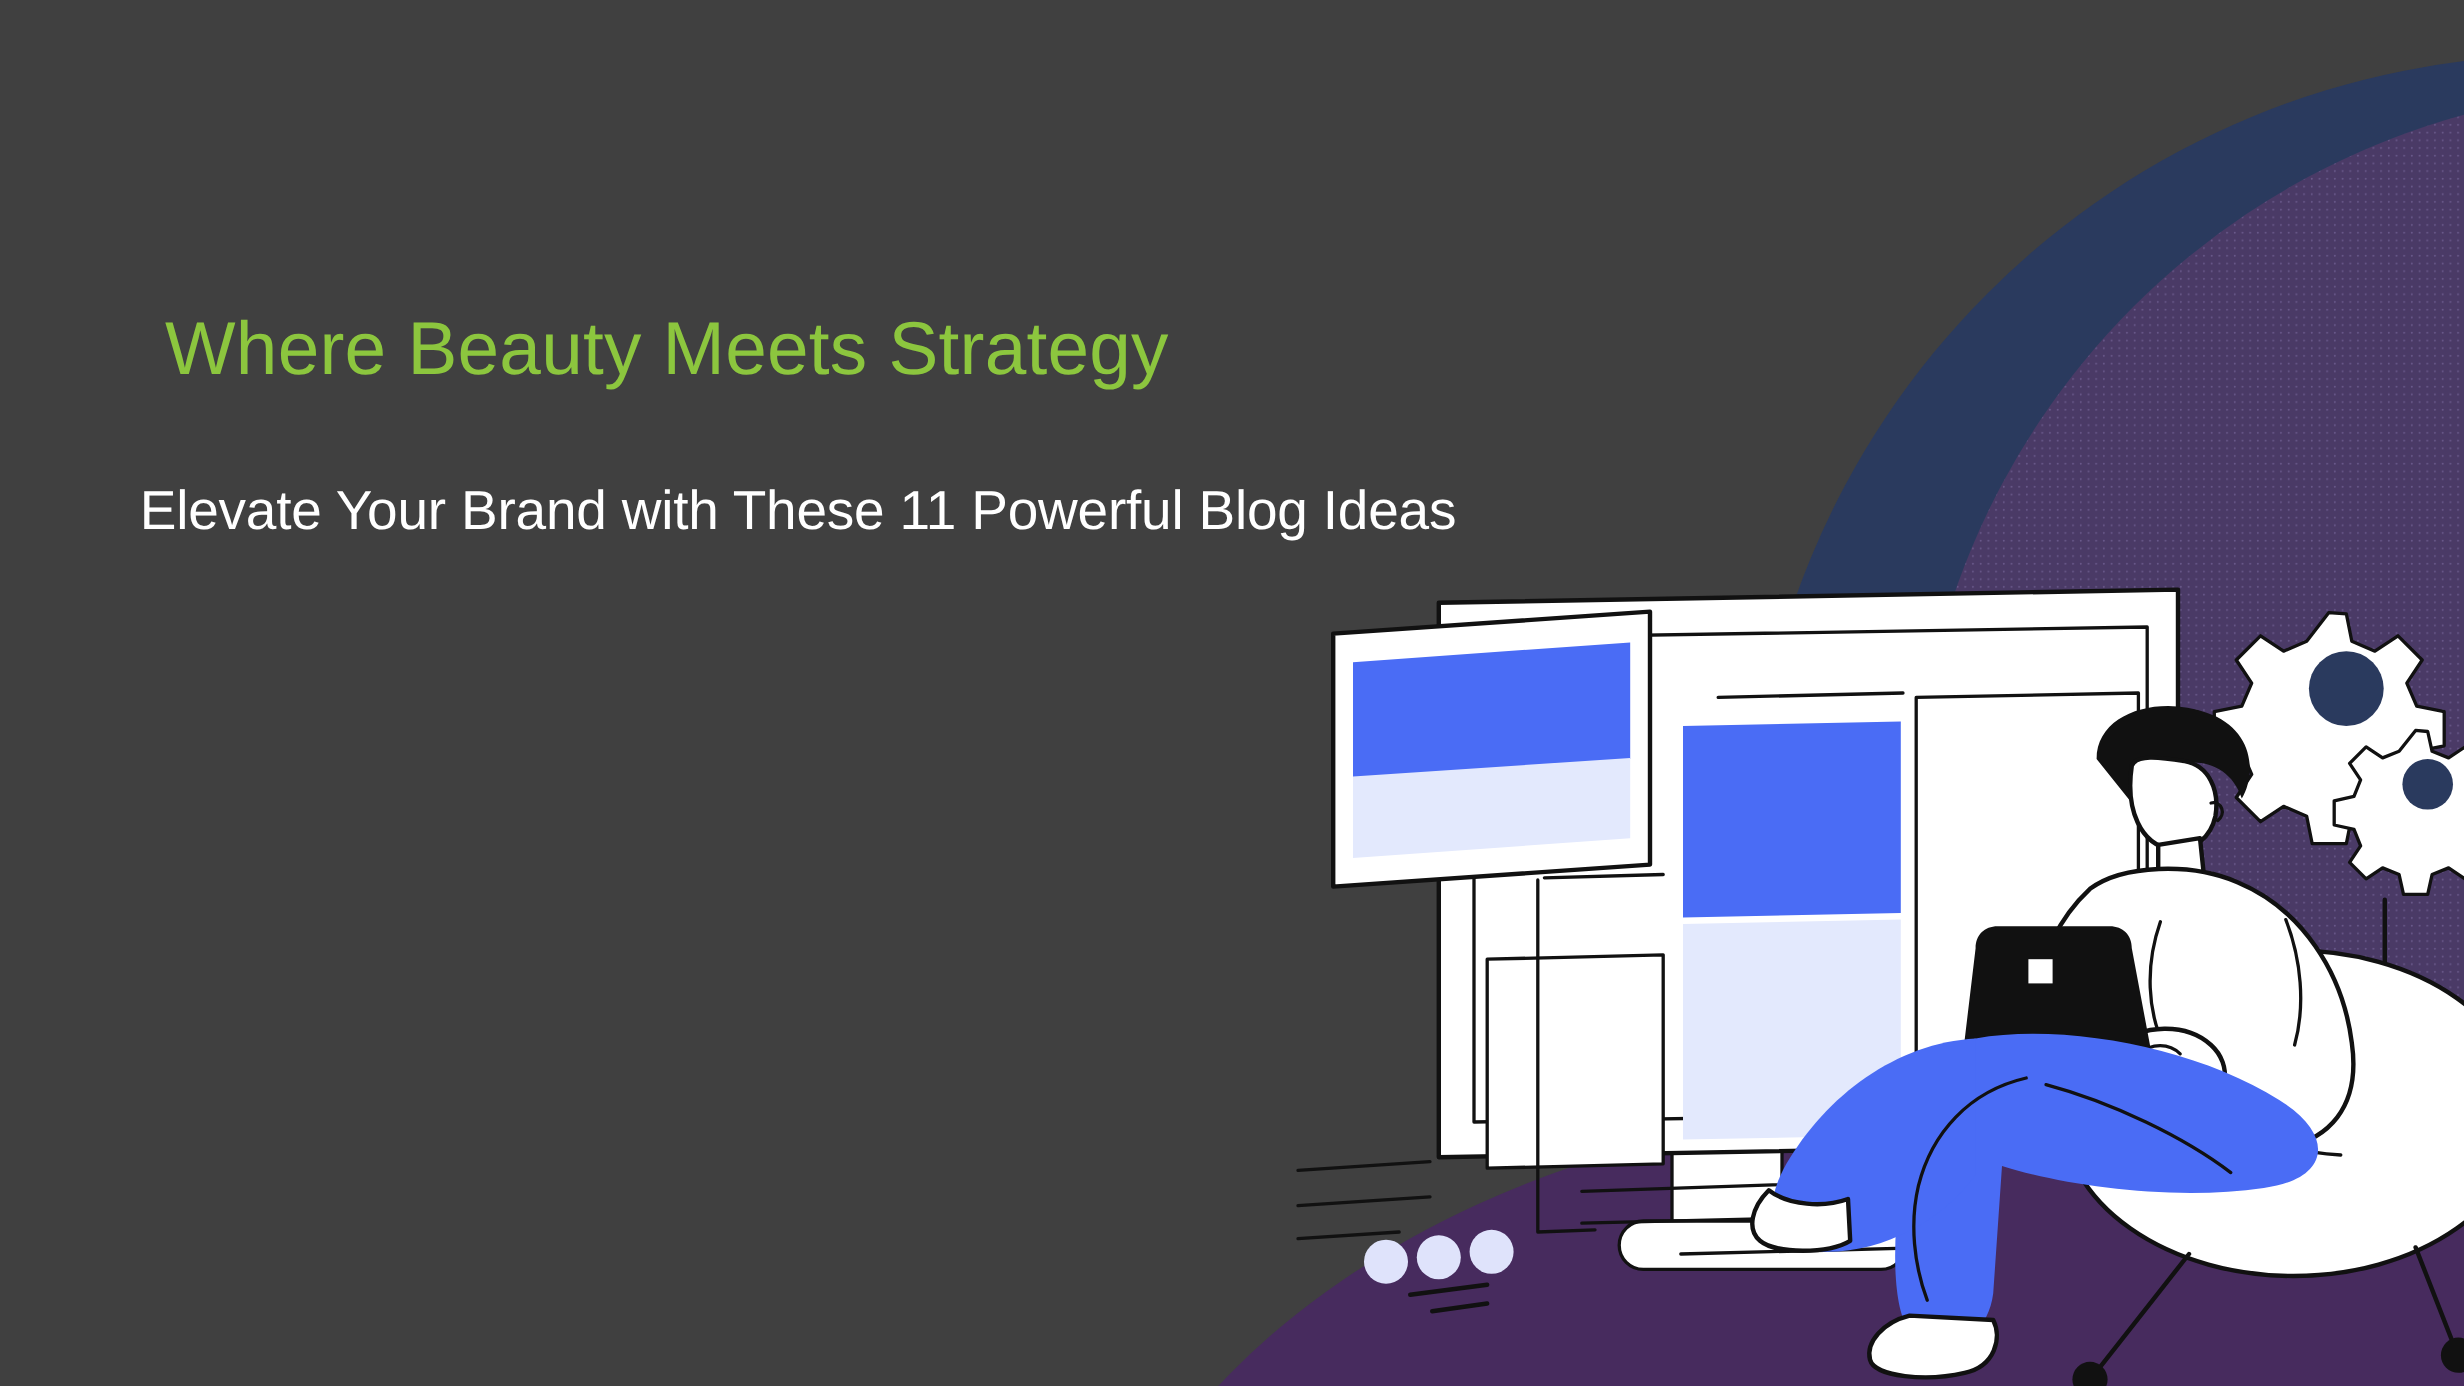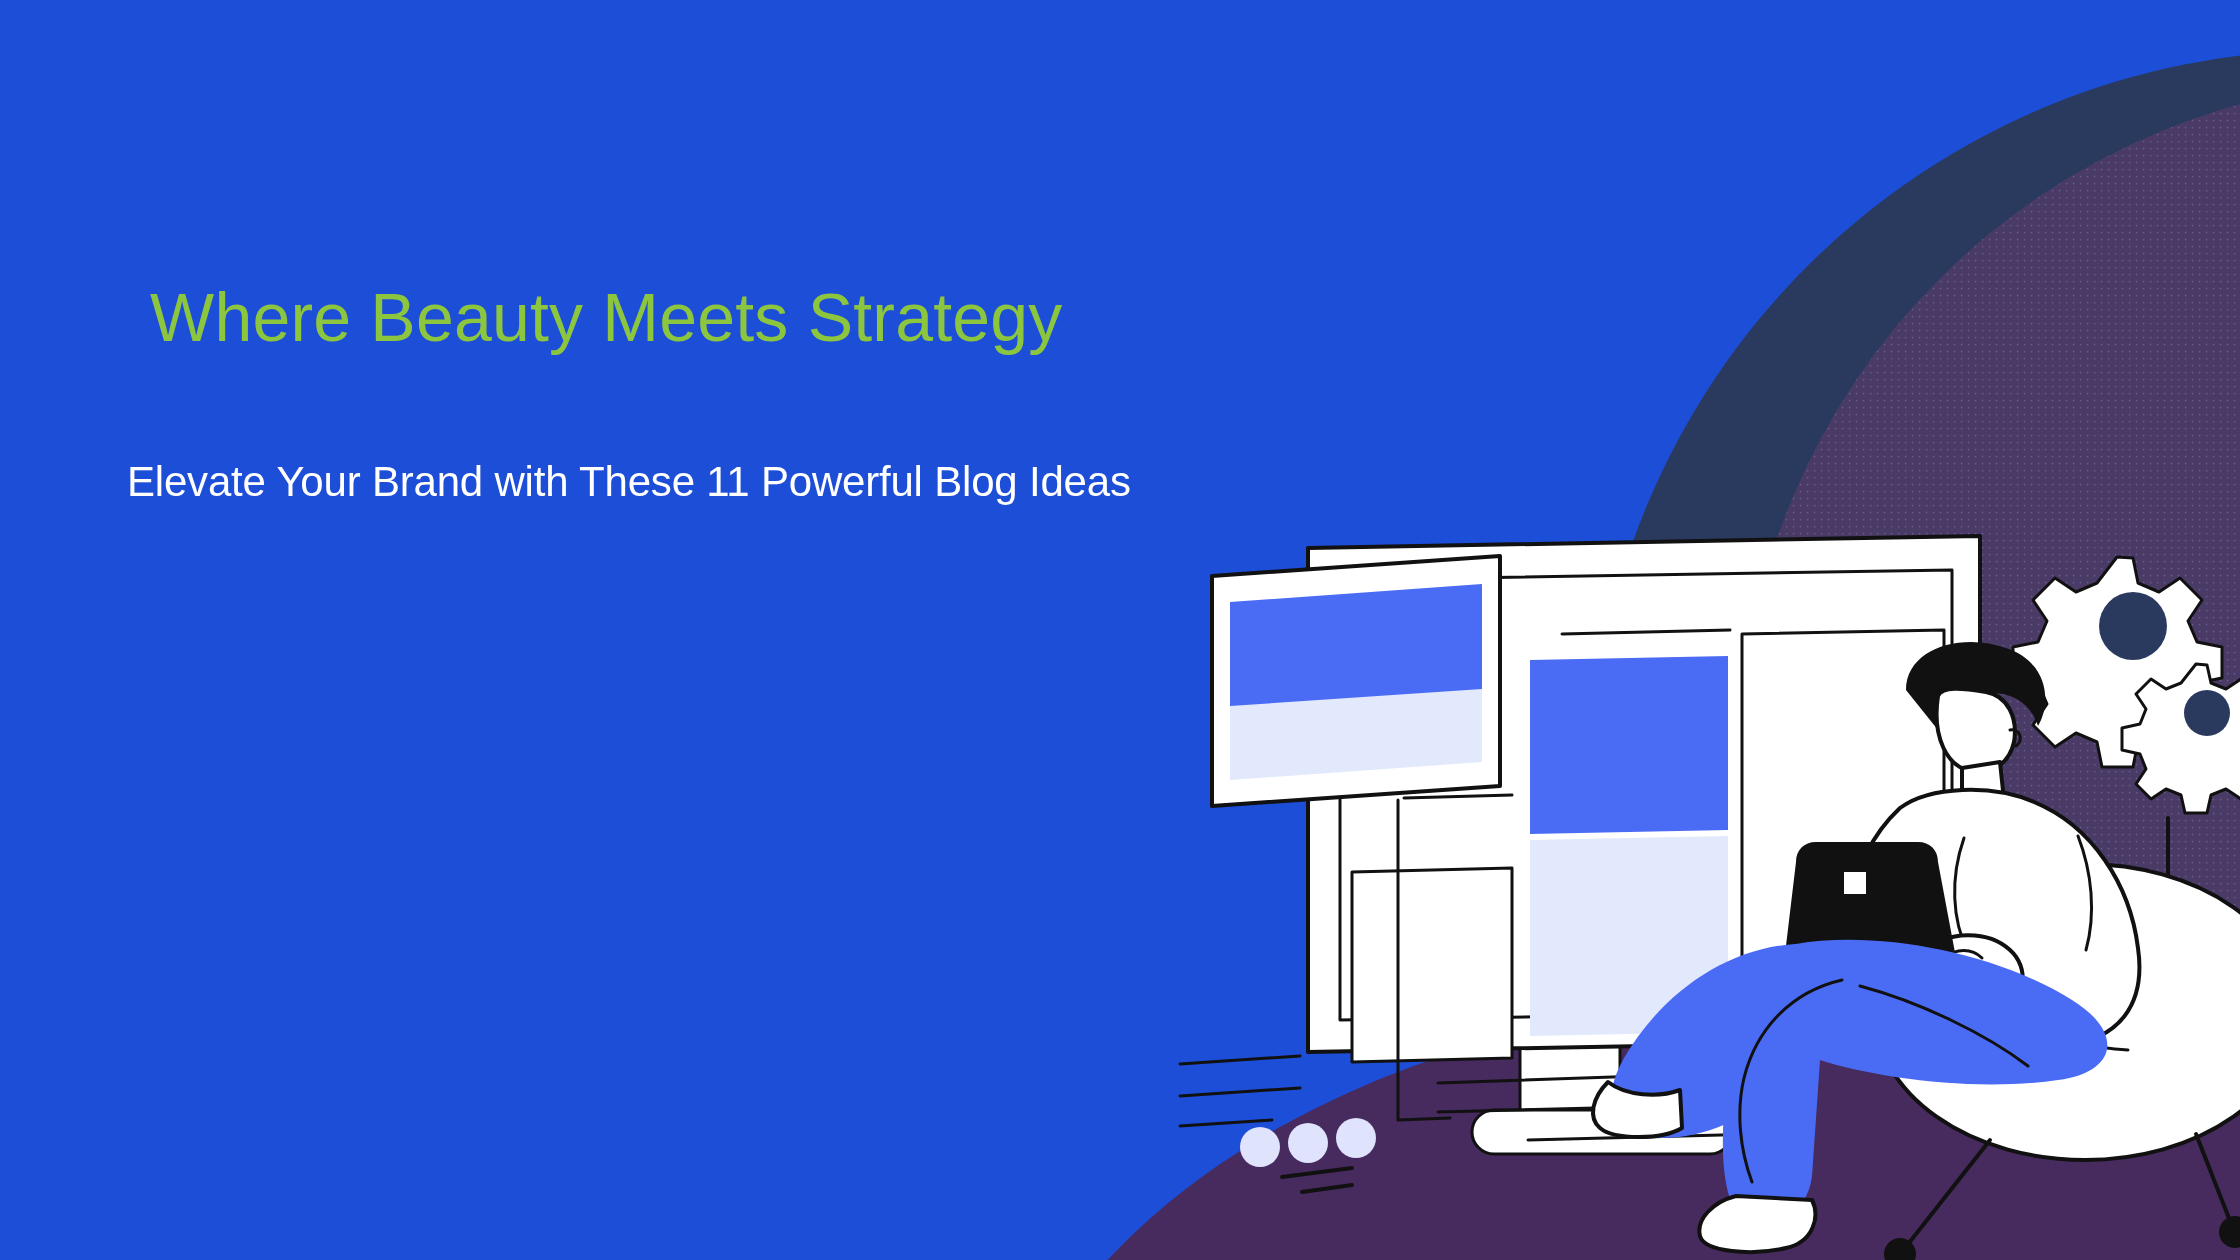--- a/index.html
+++ b/index.html
@@ -6,21 +6,21 @@
   * { margin:0; padding:0; box-sizing:border-box; }
   html, body {
     width:2240px; height:1260px;
     background:#1c2a36;
     font-family:"Liberation Sans", sans-serif;
     overflow:hidden;
   }
   #stage {
     position:relative;
     width:2240px; height:1260px;
-    background:#1d4ed8;
+    background:#404040;
     overflow:hidden;
   }
 
   
   .blob-layer { position:absolute; inset:0; overflow:hidden; }
 
   
   .text-col {
     position:absolute;
     left:0; top:0;
@@ -31,22 +31,22 @@
     left:150px; top:283px;
     font-size:68px;
     line-height:1.0;
     font-weight:500;
     letter-spacing:0.2px;
     color:#8cc63e;
     white-space:nowrap;
   }
   .subhead {
     position:absolute;
-    left:127px; top:461px;
-    font-size:42px;
+    left:127px; top:439px;
+    font-size:50px;
     line-height:1.0;
     font-weight:400;
     letter-spacing:-0.2px;
     color:#ffffff;
     white-space:nowrap;
   }
 
   
   .logo {
     position:absolute;

